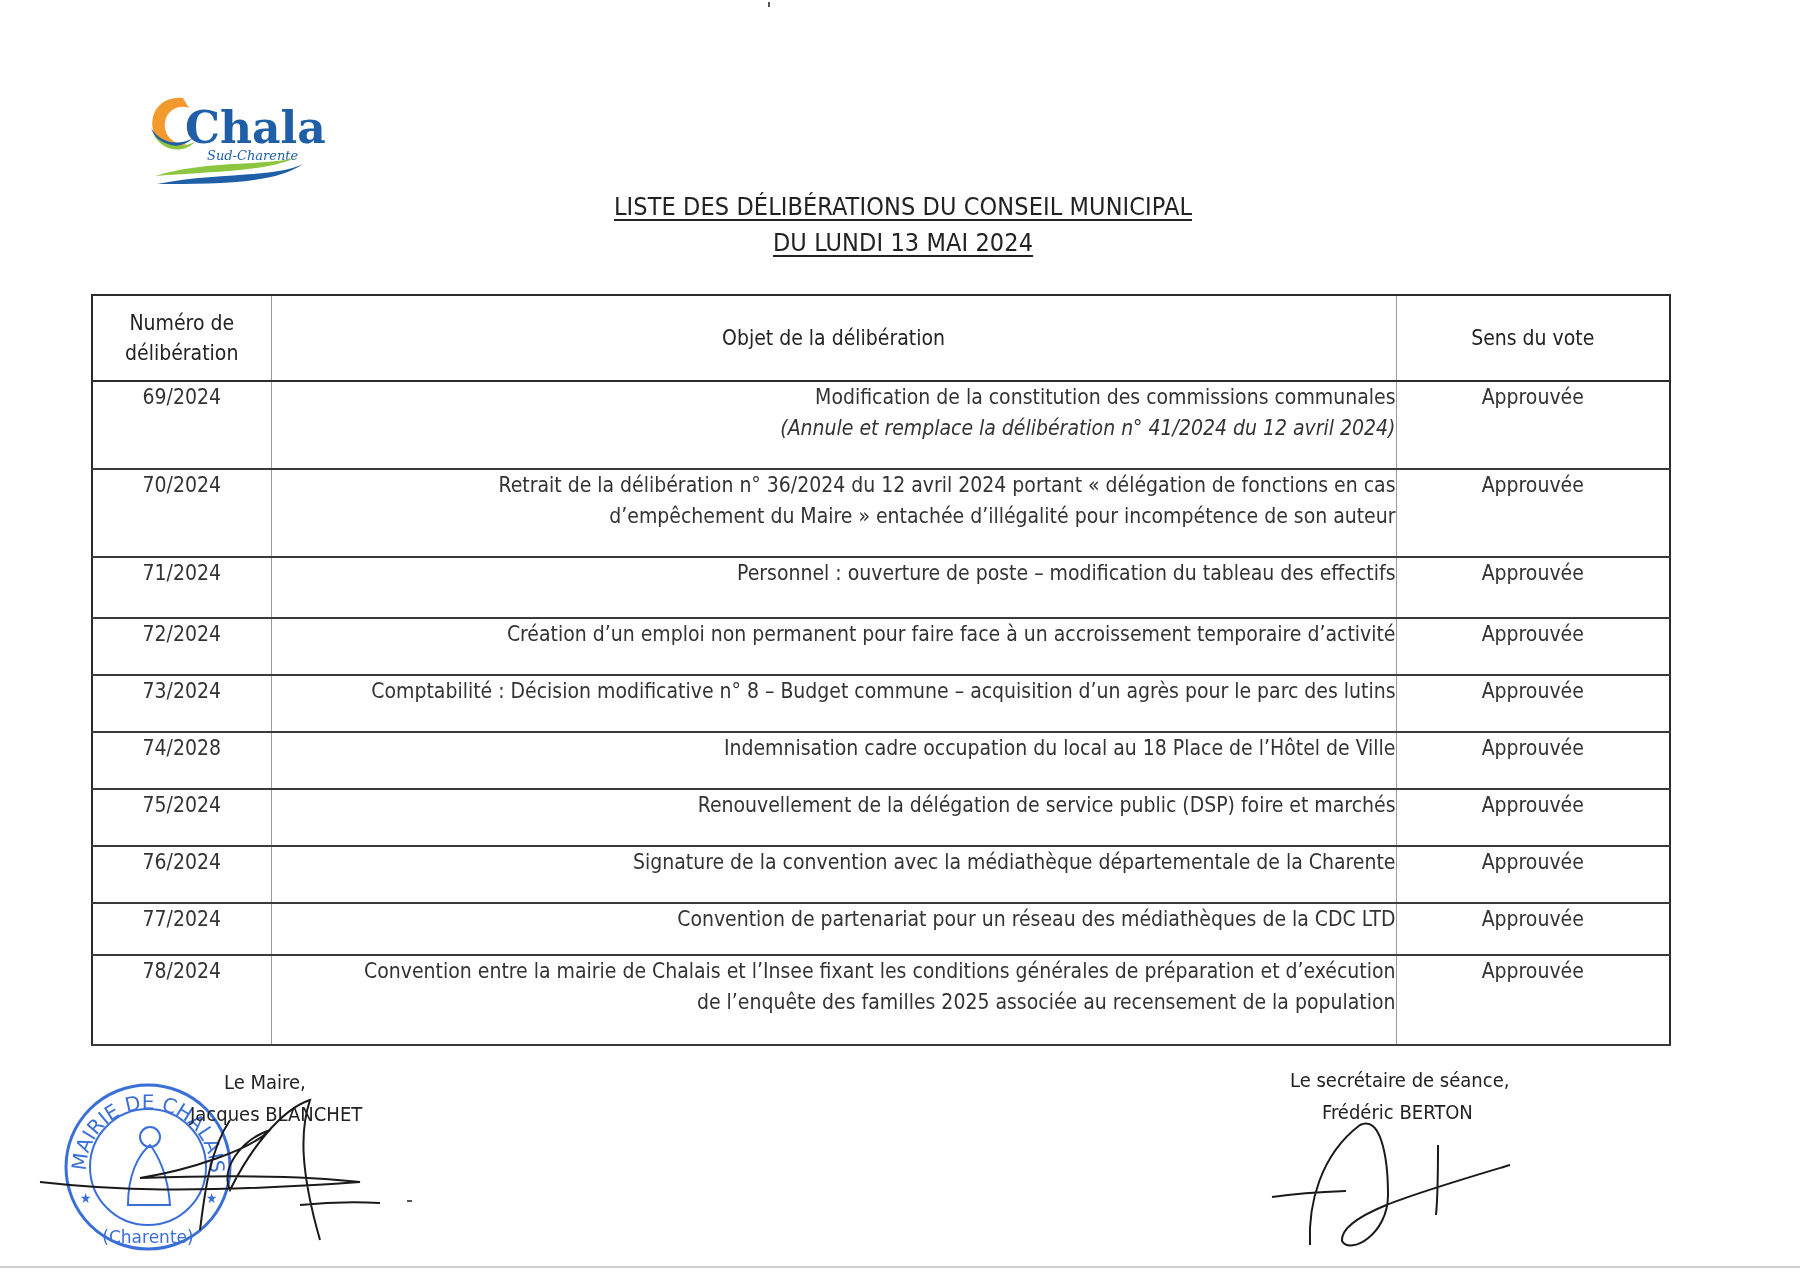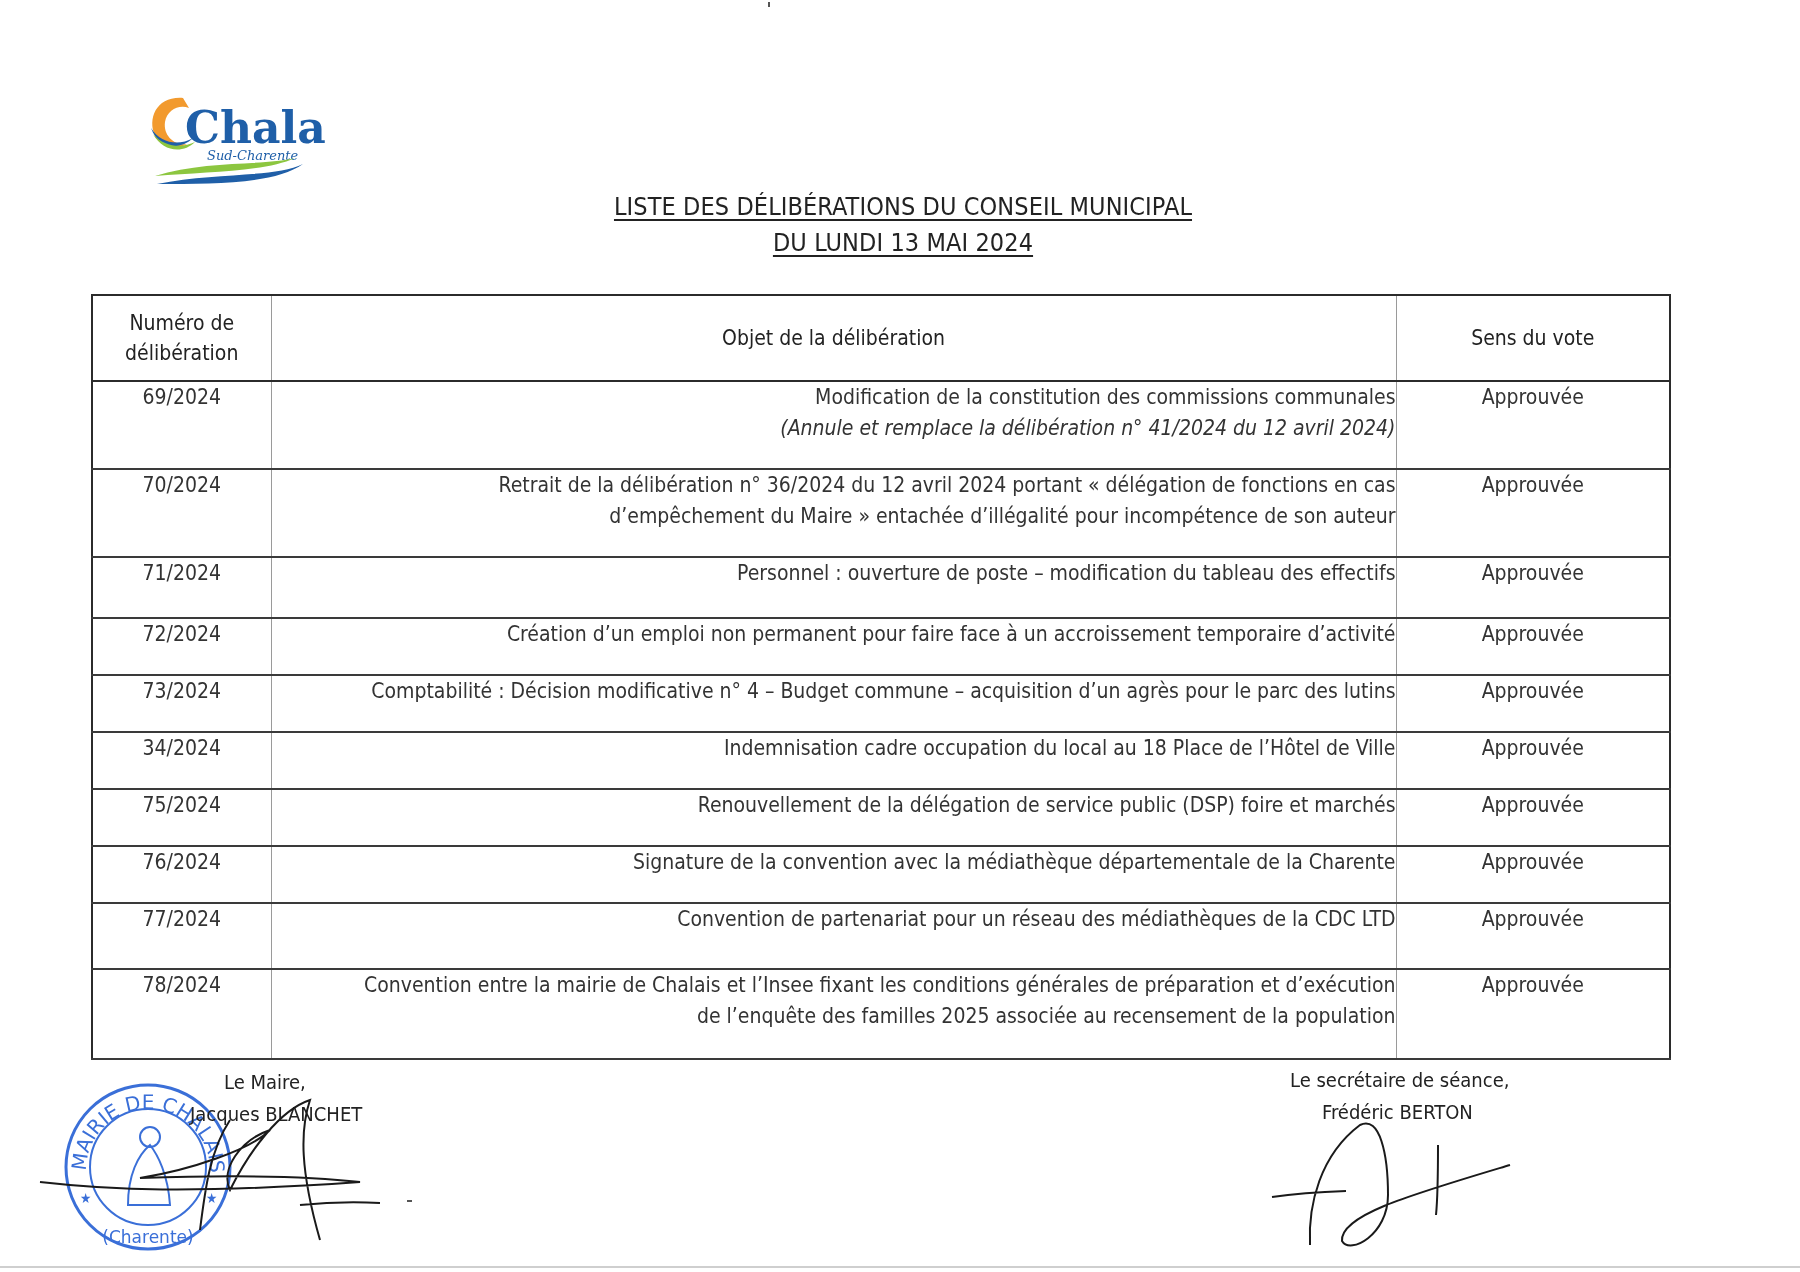--- a/index.html
+++ b/index.html
@@ -113,46 +113,46 @@
       <tr class="h1">
         <td class="num">72/2024</td>
         <td class="obj">
             <span class="line">Création d’un emploi non permanent pour faire face à un accroissement temporaire d’activité</span>
           </td>
         <td class="vote">Approuvée</td>
       </tr>
       <tr class="h1">
         <td class="num">73/2024</td>
         <td class="obj">
-            <span class="line">Comptabilité : Décision modificative n° 4 – Budget commune – acquisition d’un agrès pour le parc des lutins</span>
-          </td>
-        <td class="vote">Approuvée</td>
-      </tr>
-      <tr class="h1">
-        <td class="num">34/2024</td>
+            <span class="line">Comptabilité : Décision modificative n° 8 – Budget commune – acquisition d’un agrès pour le parc des lutins</span>
+          </td>
+        <td class="vote">Approuvée</td>
+      </tr>
+      <tr class="h1">
+        <td class="num">74/2028</td>
         <td class="obj">
             <span class="line">Indemnisation cadre occupation du local au 18 Place de l’Hôtel de Ville</span>
           </td>
         <td class="vote">Approuvée</td>
       </tr>
       <tr class="h1">
         <td class="num">75/2024</td>
         <td class="obj">
             <span class="line">Renouvellement de la délégation de service public (DSP) foire et marchés</span>
           </td>
         <td class="vote">Approuvée</td>
       </tr>
       <tr class="h1">
         <td class="num">76/2024</td>
         <td class="obj">
             <span class="line">Signature de la convention avec la médiathèque départementale de la Charente</span>
           </td>
         <td class="vote">Approuvée</td>
       </tr>
-      <tr style="height:66px">
+      <tr style="height:52px">
         <td class="num">77/2024</td>
         <td class="obj">
             <span class="line">Convention de partenariat pour un réseau des médiathèques de la CDC LTD</span>
           </td>
         <td class="vote">Approuvée</td>
       </tr>
       <tr class="h-last">
         <td class="num">78/2024</td>
         <td class="obj">
           <span class="line">Convention entre la mairie de Chalais et l’Insee fixant les conditions générales de préparation et d’exécution</span>

